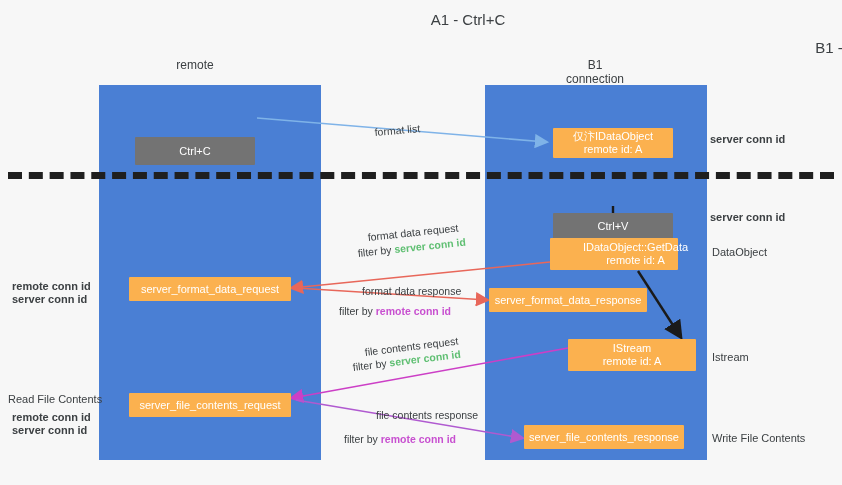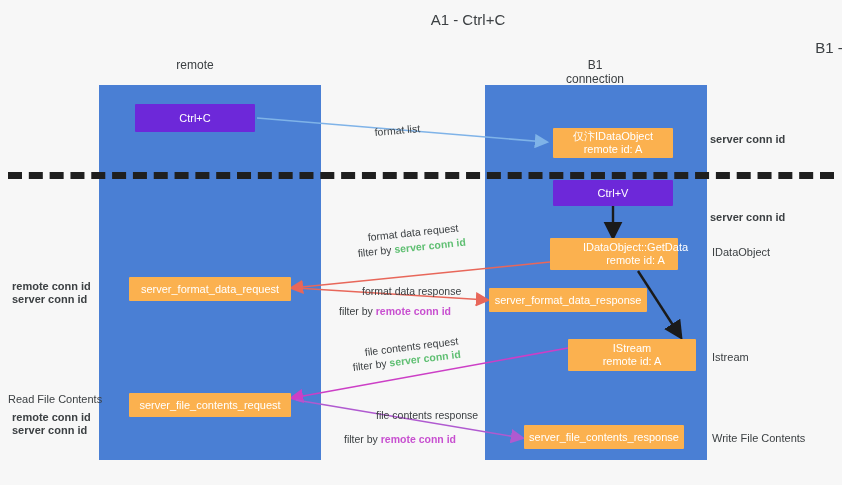--- a/index.html
+++ b/index.html
@@ -57,21 +57,21 @@
     flex-direction: column;
     align-items: center;
     justify-content: center;
     color: #ffffff;
     font-size: 11px;
     line-height: 13px;
     text-align: center;
     border-radius: 1px;
     padding: 2px 4px;
   }
-  .node.green { background: #6d28d9; }
+  .node.green { background: #737373; margin-top: 33px; }
   .node.orange { background: #fbb košice; }
   .node.orange { background: #fbb14f; }
   .lbl {
     position: absolute;
     font-size: 10.5px;
     line-height: 14px;
     color: #3c4043;
     white-space: nowrap;
   }
   .lbl.rot {
@@ -205,21 +205,21 @@
 
   <div class="lbl" style="left:376px; top:408px;">file contents response</div>
   <div class="lbl" style="left:344px; top:432px;">
     <span>filter by </span><span class="magenta-t">remote conn id</span>
   </div>
 
   <div class="dashline" style="top:172px;"></div>
 
   <div class="side-lbl green-t" style="left:710px; top:132px;">server conn id</div>
   <div class="side-lbl green-t" style="left:710px; top:210px;">server conn id</div>
-  <div class="side-lbl" style="left:712px; top:245px;">IDataObject</div>
+  <div class="side-lbl" style="left:712px; top:245px;">DataObject</div>
   <div class="side-lbl" style="left:712px; top:350px;">Istream</div>
   <div class="side-lbl" style="left:712px; top:431px;">Write File Contents</div>
 
   <div class="side-lbl magenta-t" style="left:12px; top:279px;">remote conn id</div>
   <div class="side-lbl green-t" style="left:12px; top:292px;">server conn id</div>
 
   <div class="side-lbl" style="left:8px; top:392px;">Read File Contents</div>
   <div class="side-lbl magenta-t" style="left:12px; top:410px;">remote conn id</div>
   <div class="side-lbl green-t" style="left:12px; top:423px;">server conn id</div>
 

